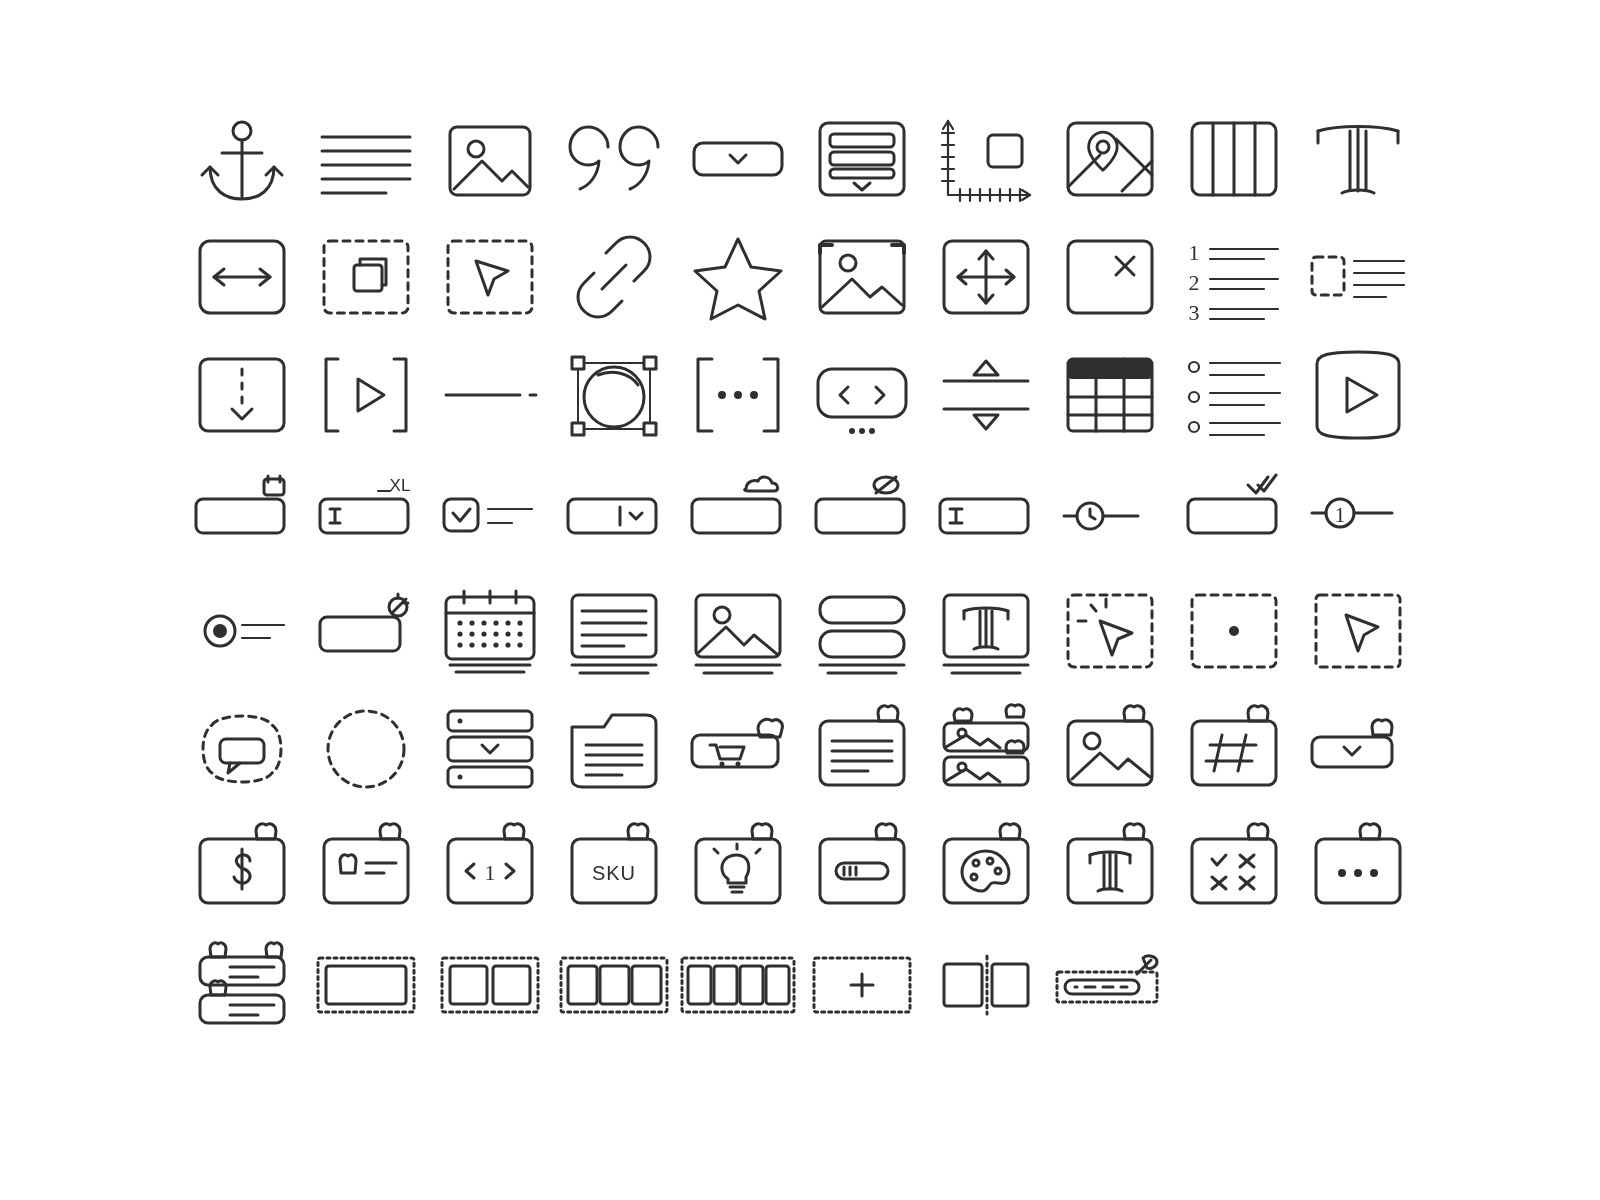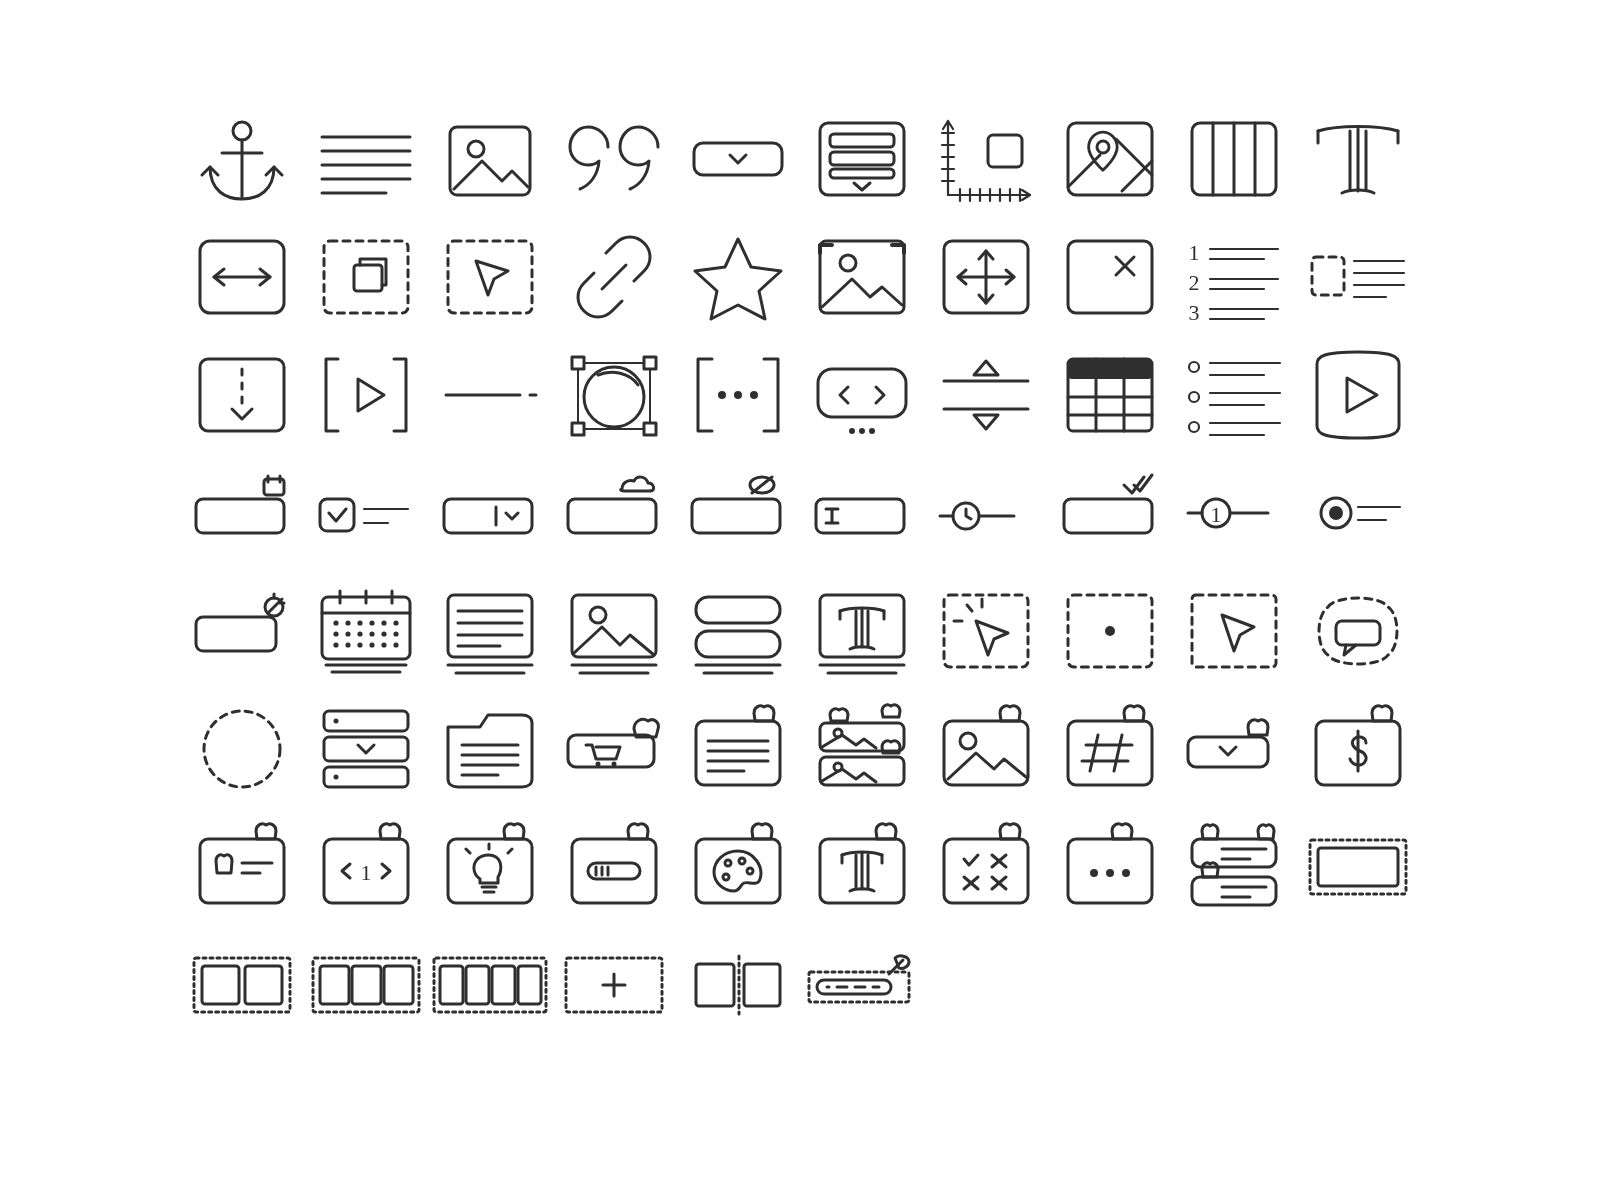--- a/index.html
+++ b/index.html
@@ -425,20 +425,32 @@
         </g>
       </svg>
     </div>
     <div class="cell">
       <svg width="100" height="80" viewBox="0 0 100 80">
         <g class="ico">
           <rect x="4" y="26" width="88" height="34" rx="7"></rect>
           <rect x="72" y="6" width="20" height="16" rx="3"></rect>
           <path d="M76 3 L76 9 M88 3 L88 9"></path>
         </g>
+      </svg>
+    </div>
+    <div class="cell">
+      <svg width="100" height="80" viewBox="0 0 100 80">
+        <g class="ico">
+          <rect x="4" y="26" width="88" height="34" rx="7"></rect>
+          <path d="M14 36 L24 36 M19 36 L19 50 M14 50 L24 50"></path>
+        </g>
+        <g class="ico thin">
+            <path d="M62 18 L74 18"></path>
+          </g>
+        <text class="txts" x="84" y="12">XL</text>
       </svg>
     </div>
     <div class="cell">
       <svg width="100" height="80" viewBox="0 0 100 80">
         <g class="ico">
           <rect x="4" y="26" width="34" height="32" rx="7"></rect>
           <path d="M13 40 L20 48 L30 36"></path>
         </g>
         <g class="ico thin">
           <path d="M48 36 L92 36"></path>
@@ -785,20 +797,29 @@
           <path d="M66 47 L74 54 L66 61"></path>
           <path d="M64 14 C64 8 70 5 74 8 C78 5 84 8 84 14 L83 22 L65 22 Z"></path>
         </g>
         <text class="txt" x="50" y="55">1</text>
       </svg>
     </div>
     <div class="cell">
       <svg width="100" height="100" viewBox="0 0 100 100">
         <g class="ico">
           <rect x="8" y="22" width="84" height="64" rx="8"></rect>
+          <path d="M64 14 C64 8 70 5 74 8 C78 5 84 8 84 14 L83 22 L65 22 Z"></path>
+        </g>
+        <text class="txts" x="50" y="56" style="font-size:20px;letter-spacing:1px;">SKU</text>
+      </svg>
+    </div>
+    <div class="cell">
+      <svg width="100" height="100" viewBox="0 0 100 100">
+        <g class="ico">
+          <rect x="8" y="22" width="84" height="64" rx="8"></rect>
           <path d="M40 62 C34 58 32 50 36 44 C40 38 50 36 56 40 C62 44 62 54 58 60 L58 66 L40 66 Z"></path>
           <path d="M42 70 L56 70"></path>
             <path d="M44 75 L54 75"></path>
           <path d="M30 36 L26 32 M68 36 L72 32 M49 32 L49 27"></path>
           <path d="M64 14 C64 8 70 5 74 8 C78 5 84 8 84 14 L83 22 L65 22 Z"></path>
         </g>
       </svg>
     </div>
     <div class="cell">
       <svg width="100" height="100" viewBox="0 0 100 100">

